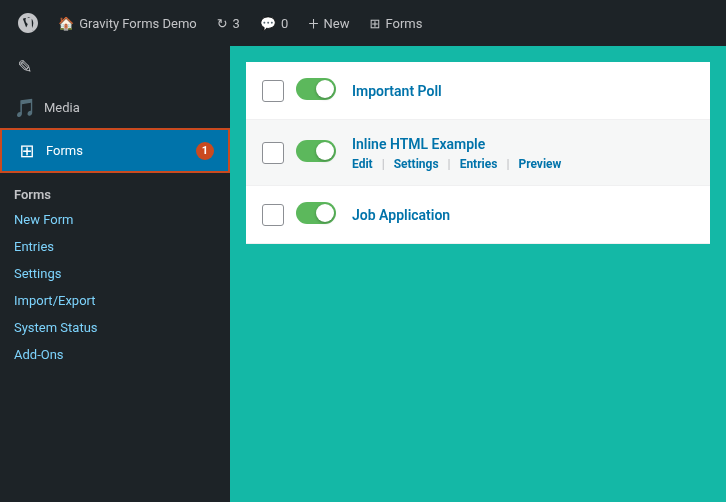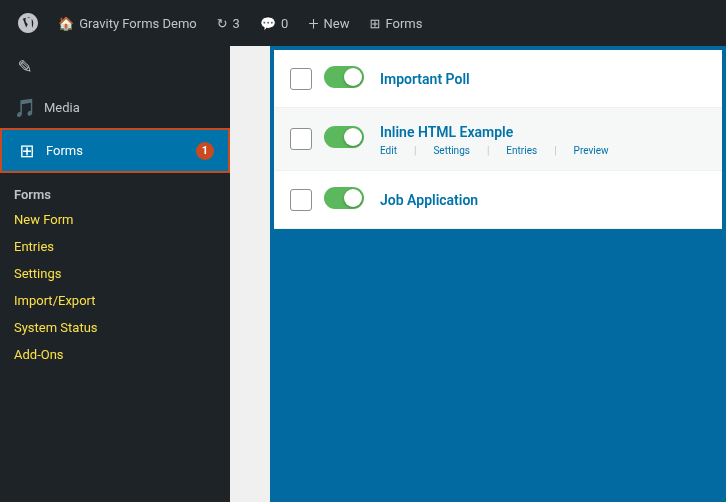--- a/index.html
+++ b/index.html
@@ -89,37 +89,36 @@
     .submenu-heading {
       padding: 10px 14px 4px 14px;
       font-size: 13px;
       font-weight: 600;
       color: #c3c4c7;
       text-transform: none;
     }
     .submenu-item {
       padding: 6px 24px 6px 14px;
       cursor: pointer;
-      color: #fde047;
+      color: #7dd3fc;
       font-size: 13px;
     }
 
     
     .forms-active-wrapper {
       position: relative;
       border: 2px solid #ca4a1f;
     }
 
     
     #content {
       flex: 1;
-      background: #0369a1;
+      background: #14b8a6;
       overflow-y: auto;
-      padding: 4px;
-      margin-left: 40px;
+      padding: 16px;
     }
 
     .form-row {
       display: flex;
       align-items: center;
       padding: 14px 16px;
       border-bottom: 1px solid #f0f0f1;
       background: #fff;
       min-height: 58px;
     }
@@ -176,23 +175,24 @@
     .form-title {
       font-size: 14px;
       font-weight: 600;
       color: #0073aa;
       cursor: pointer;
       text-decoration: none;
     }
 
     .form-actions {
       display: flex;
-      gap: 12px;
+      gap: 4px;
       margin-top: 4px;
-      font-size: 10px;
+      font-size: 12px;
+      font-weight: bold;
     }
     .form-action-link {
       color: #0073aa;
       cursor: pointer;
       text-decoration: none;
     }
     .form-action-sep {
       color: #c3c4c7;
       margin: 0 5px;
     }

